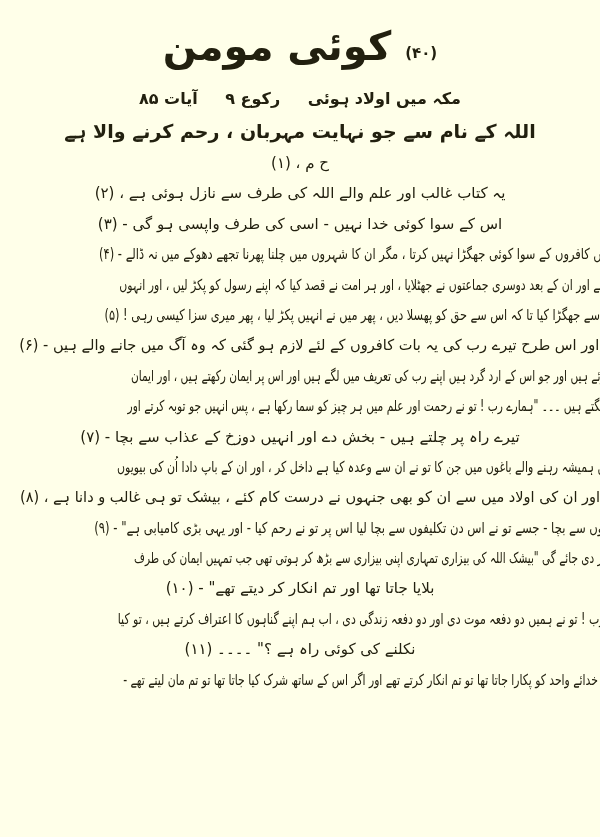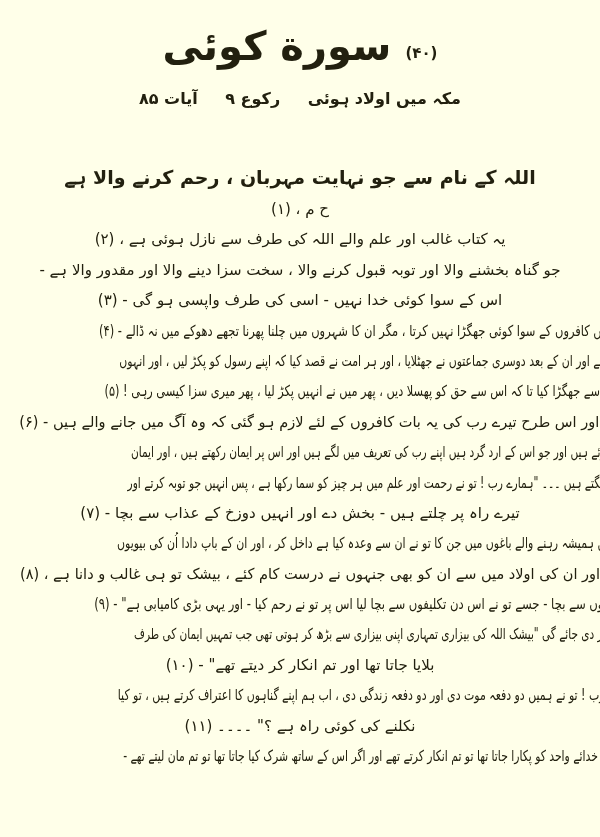--- a/index.html
+++ b/index.html
@@ -50,58 +50,56 @@
     transform-origin: 50% 50%;
   }
   .subtitle {
     height: 30px;
     line-height: 30px;
     margin-top: 6px;
   }
   .subtitle .fit { font-size: 16px; font-weight: bold; }
   .subtitle .part { margin: 0 11px; }
   .bismillah {
-    margin-top: 46px;
     height: 34px;
     line-height: 34px;
   }
   .bismillah .fit { font-size: 19px; font-weight: bold; }
   .body-lines { margin-top: 0; }
   .body-line {
     height: 30.4px;
     line-height: 30.4px;
   }
   .body-line .fit { font-size: 15px; }
 </style>
 </head>
 <body style="background: rgb(255, 255, 233);">
 
 <div class="page" style="background: rgb(255, 255, 233); color: rgb(34, 32, 15);">
 
   <div class="title-row">
     <span class="surah-number">(۴۰)</span>
-    <span class="surah-title">سورة کوئی</span>
+    <span class="surah-title">کوئی مومن</span>
   </div>
 
   <div class="line subtitle">
     <span class="fit">
       <span class="part">مکہ میں اولاد ہوئی</span>
       <span class="part">رکوع ۹</span>
       <span class="part">آیات ۸۵</span>
     </span>
   </div>
 
   <div class="line bismillah">
     <span class="fit">اللہ کے نام سے جو نہایت مہربان ، رحم کرنے والا ہے</span>
   </div>
 
   <div class="body-lines">
     <div class="line body-line"><span class="fit">ح م ، (۱)</span></div>
     <div class="line body-line"><span class="fit">یہ کتاب غالب اور علم والے اللہ کی طرف سے نازل ہوئی ہے ، (۲)</span></div>
-    <div class="line body-line"><span class="fit">جو گناہ بخشنے والا اور توبہ قبول کرنے والا ، سخت سزا دینے والا اور مقدور والا ہے -</span></div>
     <div class="line body-line"><span class="fit">اس کے سوا کوئی خدا نہیں - اسی کی طرف واپسی ہو گی - (۳)</span></div>
     <div class="line body-line"><span class="fit" style="transform: scaleX(0.765014);">اللہ کی آیتوں میں کافروں کے سوا کوئی جھگڑا نہیں کرتا ، مگر ان کا شہروں میں چلنا پھرنا تجھے دھوکے میں نہ ڈالے - (۴)</span></div>
     <div class="line body-line"><span class="fit" style="transform: scaleX(0.726518);">ان سے پہلے قوم نوح نے اور ان کے بعد دوسری جماعتوں نے جھٹلایا ، اور ہر امت نے قصد کیا کہ اپنے رسول کو پکڑ لیں ، اور انہوں</span></div>
     <div class="line body-line"><span class="fit" style="transform: scaleX(0.754012);">نے جھوٹ کی مدد سے جھگڑا کیا تا کہ اس سے حق کو پھسلا دیں ، پھر میں نے انہیں پکڑ لیا ، پھر میری سزا کیسی رہی ! (۵)</span></div>
     <div class="line body-line"><span class="fit" style="transform: scaleX(0.968938);">اور اس طرح تیرے رب کی یہ بات کافروں کے لئے لازم ہو گئی کہ وہ آگ میں جانے والے ہیں - (۶)</span></div>
     <div class="line body-line"><span class="fit" style="transform: scaleX(0.70573);">وہ جو عرش کو اٹھائے ہوئے ہیں اور جو اس کے ارد گرد ہیں اپنے رب کی تعریف میں لگے ہیں اور اس پر ایمان رکھتے ہیں ، اور ایمان</span></div>
     <div class="line body-line"><span class="fit" style="transform: scaleX(0.711616);">والوں کے لئے بخشش مانگتے ہیں ۔۔۔ "ہمارے رب ! تو نے رحمت اور علم میں ہر چیز کو سما رکھا ہے ، پس انہیں جو توبہ کرتے اور</span></div>
     <div class="line body-line"><span class="fit">تیرے راہ پر چلتے ہیں - بخش دے اور انہیں دوزخ کے عذاب سے بچا - (۷)</span></div>
     <div class="line body-line"><span class="fit" style="transform: scaleX(0.730622);">اور ہمارے رب ! انہیں ہمیشہ رہنے والے باغوں میں جن کا تو نے ان سے وعدہ کیا ہے داخل کر ، اور ان کے باپ دادا اُن کی بیویوں</span></div>
     <div class="line body-line"><span class="fit" style="transform: scaleX(0.966516);">اور ان کی اولاد میں سے ان کو بھی جنہوں نے درست کام کئے ، بیشک تو ہی غالب و دانا ہے ، (۸)</span></div>

